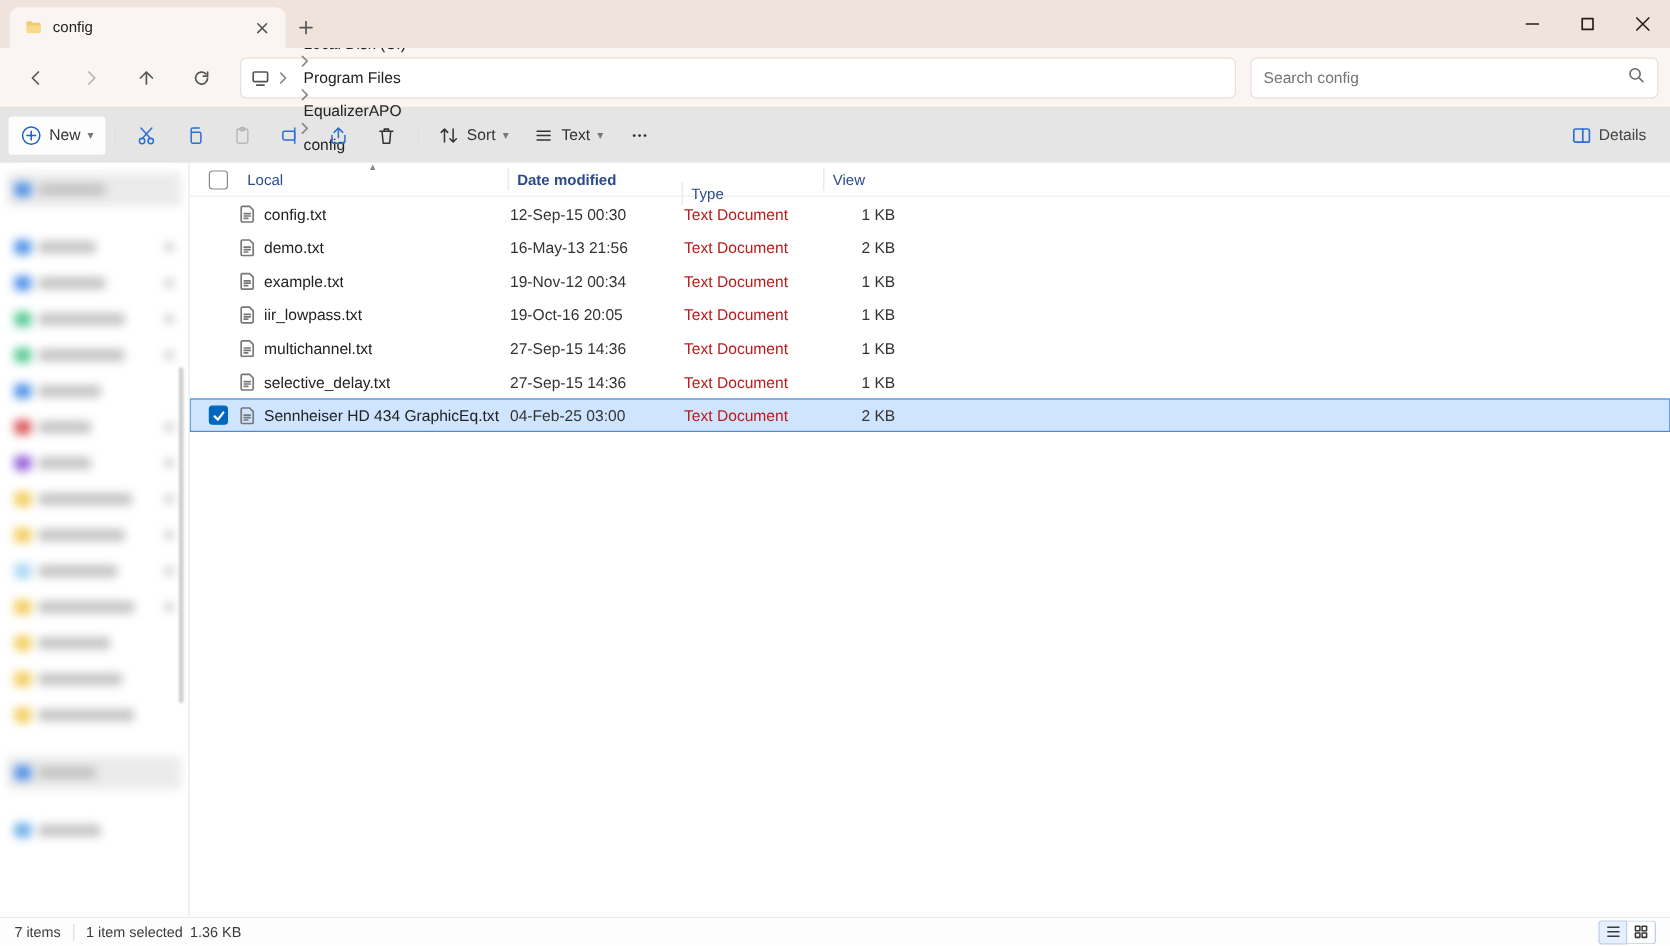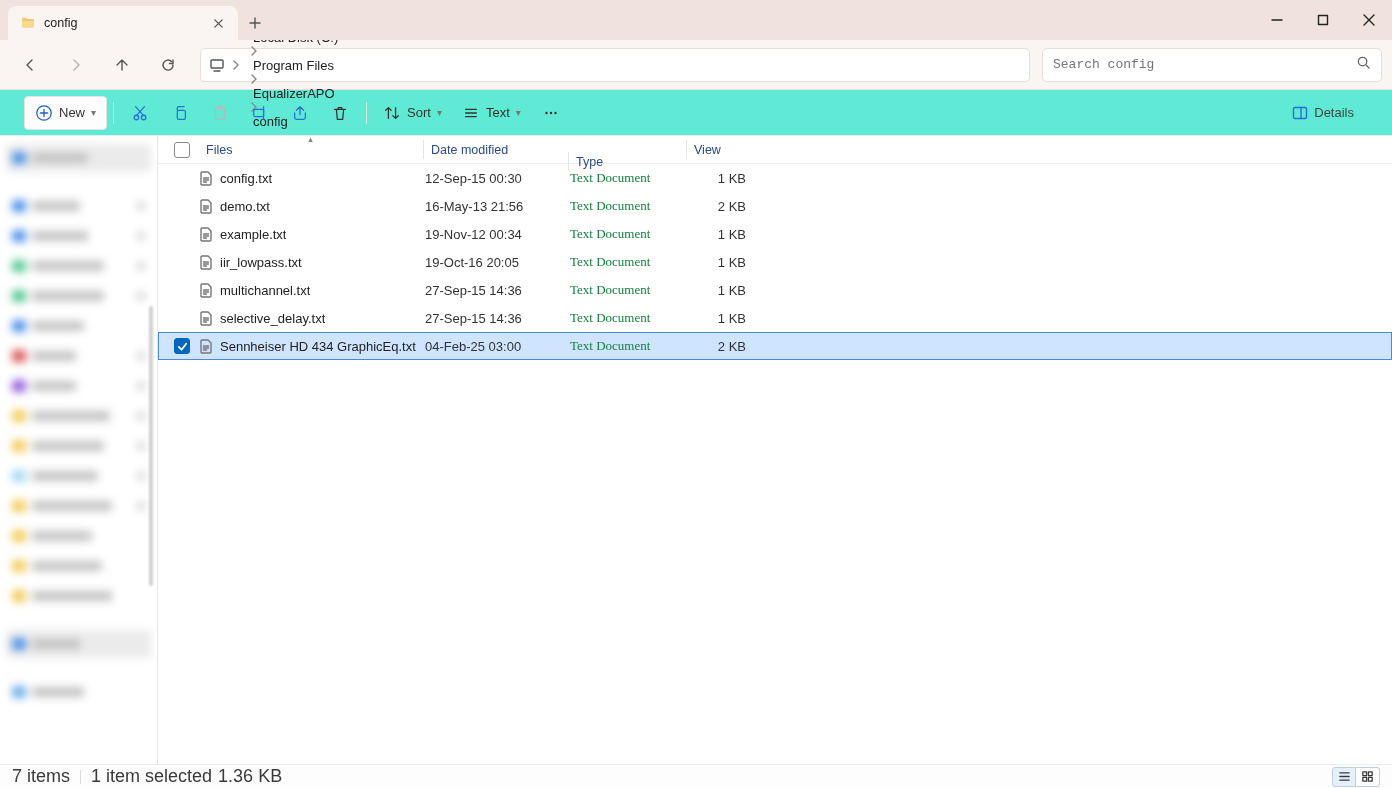--- a/index.html
+++ b/index.html
@@ -18,25 +18,25 @@
 
 
 .addrbar { height: 50px; background: #faf4f2; display:flex; align-items:center; padding: 0 10px; gap:6px; border-bottom: 1px solid #e8e0dc; }
 .navbtn { width:40px; height:36px; display:flex; align-items:center; justify-content:center; color:#555; border-radius:4px; }
 .navbtn.disabled { color:#b8b0ac; }
 .breadcrumb-box { flex:1; height:34px; background:#fff; border:1px solid #e8dfda; border-radius:5px; display:flex; align-items:center; padding: 0 6px; gap:0; margin: 0 6px; }
 .bc-pc { width:20px; height:20px; display:flex; align-items:center; justify-content:center; color:#555; }
 .bc-sep { width:18px; display:flex; align-items:center; justify-content:center; color:#888; }
 .bc-item { padding: 4px 8px; font-size:13px; color:#222; border-radius:3px; white-space:nowrap; }
 .searchbox { width:340px; height:34px; background:#fff; border:1px solid #e8dfda; border-radius:5px; display:flex; align-items:center; padding: 0 10px; }
-.searchbox input { flex:1; border:none; outline:none; font-size:13px; color:#333; background:transparent;font-family:Liberation Mono, monospace; }
+.searchbox input { flex:1; border:none; outline:none; font-size:13px; color:#333; background:transparent; }
 .searchbox .si { color:#666; }
 
 
-.cmdbar { height:46px; background:#5eead4; border-bottom:1px solid #ececec; display:flex; align-items:center; padding: 0 24px; }
+.cmdbar { height:46px; background:#e5e5e5; border-bottom:1px solid #ececec; display:flex; align-items:center; padding: 0 6px; }
 .cmd { height:34px; display:flex; align-items:center; gap:6px; padding:0 10px; color:#333; font-size:13px; border-radius:4px; }
 .cmd.icon-only { padding:0; width:40px; justify-content:center; }
 .cmd .chev { color:#777; font-size:10px; }
 .vsep { width:1px; height:22px; background:#e0e0e0; margin: 0 6px; }
 .cmd svg { width:18px; height:18px; }
 #new-btn { border:1px solid #e3e3e3; background:#fdfdfd; }
 #new-btn .plus-circle { color:#1860c4; }
 .cmd.blue svg { color:#2a6fd6; }
 .details-btn { margin-left:auto; display:flex; align-items:center; gap:6px; padding:0 14px; height:34px; color:#444; font-size:13px; }
 .details-btn svg { color:#2a6fd6; width:16px; height:16px; }
@@ -52,41 +52,41 @@
 .sb-item.sel { background:#e9e9e9; }
 .sb-scroll-thumb { position:absolute; right:4px; top:170px; width:4px; height:280px; background:#d0d0d0; border-radius:3px; filter:blur(1px); }
 
 
 .filespane { flex:1; display:flex; flex-direction:column; overflow:hidden; }
 .colhead { display:flex; height:28px; align-items:center; border-bottom:1px solid #eee; font-size:12.5px; color:#2a4a8a; padding-left:16px; position:relative; }
 .colhead .chk { width:16px; height:16px; border:1.5px solid #888; border-radius:3px; margin-right:8px; }
 .colhead .col { padding:0 8px; position:relative; display:flex; align-items:center; height:100%; }
 .colhead .col + .col::before { content:""; position:absolute; left:0; top:4px; bottom:4px; width:1px; background:#e5e5e5; }
 .col-name { width:225px; }
-.col-date { width:145px; }
+.col-date { width:145px;font-weight:bold; }
 .col-type { width:118px;margin-top:24px; }
 .col-size { width:76px; justify-content:flex-start; }
 .sort-caret { position:absolute; top:-2px; left:50%; transform:translateX(-50%); font-size:9px; color:#888; }
 
 .files { flex:1; overflow:auto; }
 .row { display:flex; align-items:center; height:28px; font-size:13px; color:#222; padding-left:16px; }
 .row .chkcell { width:24px; display:flex; align-items:center; }
 .row .chkbox { width:16px; height:16px; border:1.5px solid #888; border-radius:3px; background:#fff; display:none; align-items:center; justify-content:center; }
 .row.selected .chkbox { display:flex; background:#0067c0; border-color:#0067c0; }
 .row.selected .chkbox svg { width:11px; height:11px; color:#fff; }
 .row.selected { background:#cfe4ff; outline:1px solid #4a8cd8; outline-offset:-1px; }
 .row .icon { width:16px; height:16px; margin-right:6px; color:#777; flex:0 0 auto; }
 .row .c-name { width:219px; display:flex; align-items:center; overflow:hidden; }
 .row .c-name span { white-space:nowrap; overflow:hidden; text-overflow:ellipsis; }
 .row .c-date { width:145px; padding-left:8px; color:#333; }
-.row .c-type { width:118px; padding-left:8px; color:#15803d;font-family:Liberation Serif, serif; }
+.row .c-type { width:118px; padding-left:8px; color:#b91c1c; }
 .row .c-size { width:76px; text-align:right; padding-right:10px; color:#333; }
 
 
-.statusbar { height:24px; border-top:1px solid #ececec; display:flex; align-items:center; font-size:18px; color:#3a3a3a; padding:0 12px; background:#fdfdfd; }
+.statusbar { height:24px; border-top:1px solid #ececec; display:flex; align-items:center; font-size:12px; color:#3a3a3a; padding:0 12px; background:#fdfdfd; }
 .statusbar .sep { width:1px; height:14px; background:#dcdcdc; margin:0 10px; }
 .view-toggle { margin-left:auto; display:flex; gap:0; }
 .view-toggle div { width:24px; height:20px; border:1px solid #bfcfe6; display:flex; align-items:center; justify-content:center; }
 .view-toggle div.active { background:#e4efff; }
 .view-toggle div:first-child { border-top-left-radius:3px; border-bottom-left-radius:3px; }
 .view-toggle div:last-child { border-top-right-radius:3px; border-bottom-right-radius:3px; border-left:none; }
 
 
 .stroke { fill:none; stroke:currentColor; stroke-width:1.4; stroke-linecap:round; stroke-linejoin:round; }
 </style>
@@ -354,21 +354,21 @@
         <div class="swatch" style="background:#60a5e8"></div>
         <div class="lbl" style="width:52px"></div>
       </div>
     </div>
 
   <div class="filespane">
     <div class="colhead">
       <div class="chk"></div>
       <div class="col col-name">
         <span class="sort-caret">▴</span>
-        <span>Files</span>
+        <span>Local</span>
       </div>
       <div class="col col-date">
           <span>Date modified</span>
         </div>
       <div class="col col-type">
           <span>Type</span>
         </div>
       <div class="col col-size">
           <span>View</span>
         </div>

